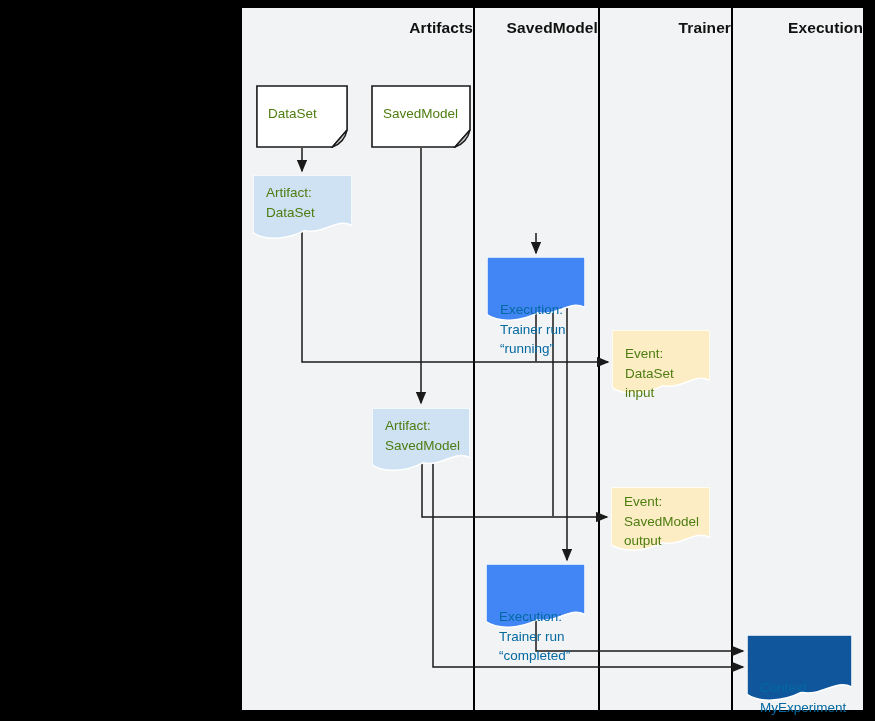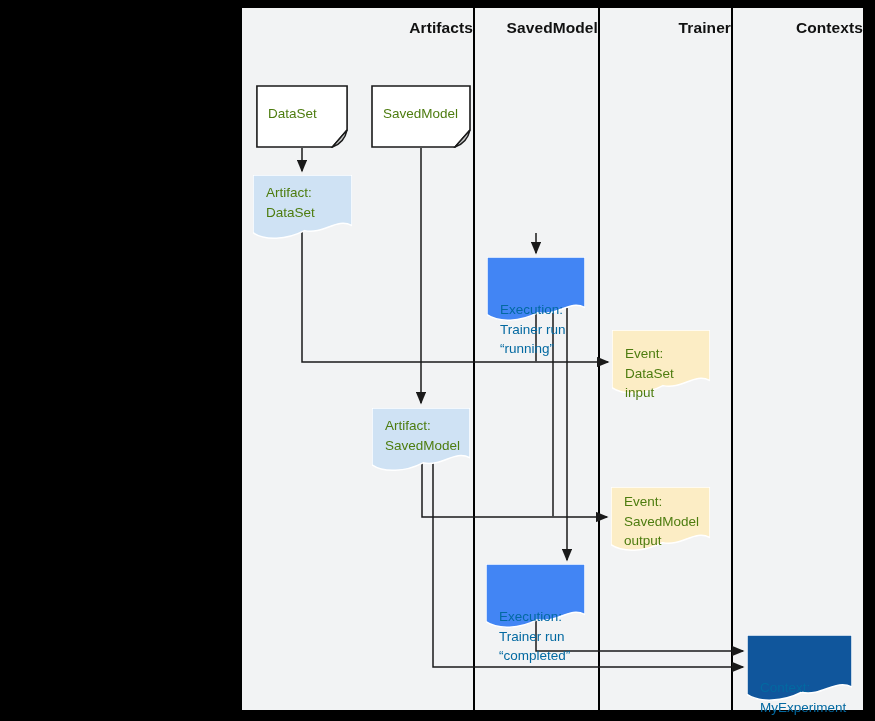--- a/index.html
+++ b/index.html
@@ -23,21 +23,21 @@
 <div class="stage">
   <div class="diagram">
 
     <div class="divider" style="left:231px"></div>
     <div class="divider" style="left:356px"></div>
     <div class="divider" style="left:489px"></div>
 
     <div class="col-header" style="left:0;width:231px">Artifacts</div>
     <div class="col-header" style="left:231px;width:125px">SavedModel</div>
     <div class="col-header" style="left:356px;width:133px">Trainer</div>
-    <div class="col-header" style="left:489px;width:132px">Contexts</div>
+    <div class="col-header" style="left:489px;width:132px">Execution</div>
 
     <svg class="connectors" viewBox="0 0 621 702">
       <defs>
         <marker id="arr" markerWidth="9" markerHeight="7" refX="7.5" refY="3.5" orient="auto">
           <path d="M0,0 L8.5,3.5 L0,7 Z" fill="#1a1a1a"></path>
         </marker>
       </defs>
       <g fill="none" stroke="#1a1a1a" stroke-width="1.5">
 
         <polyline points="60,140 60,163" marker-end="url(#arr)"></polyline>

